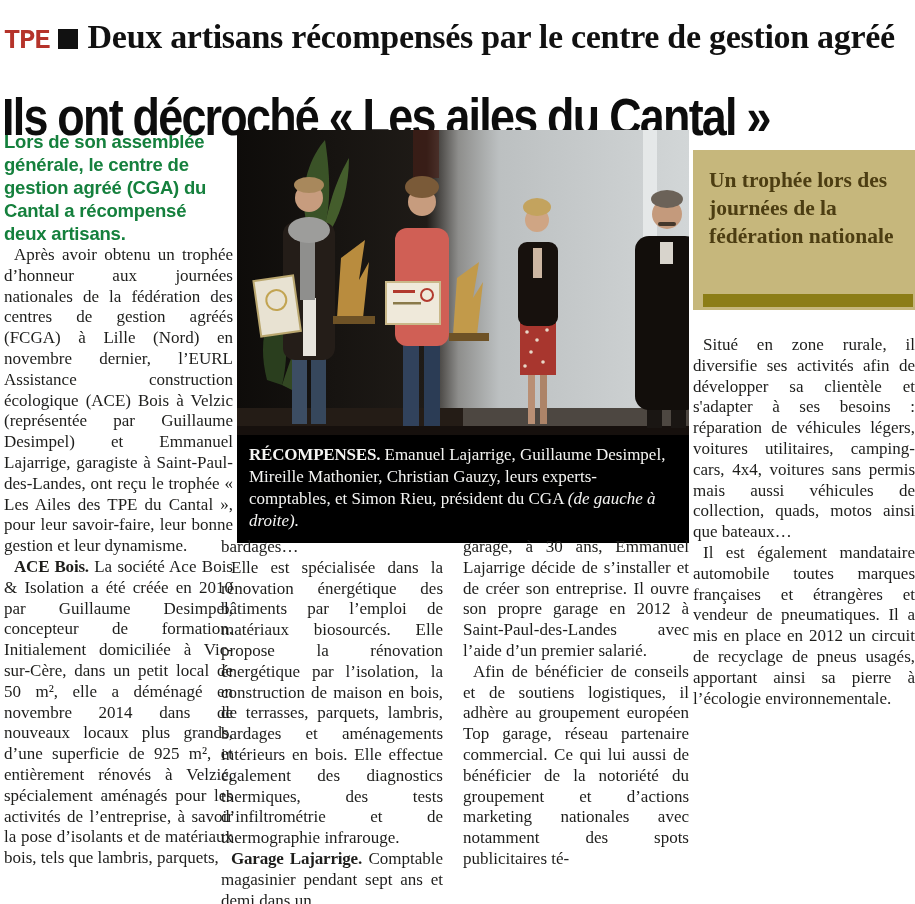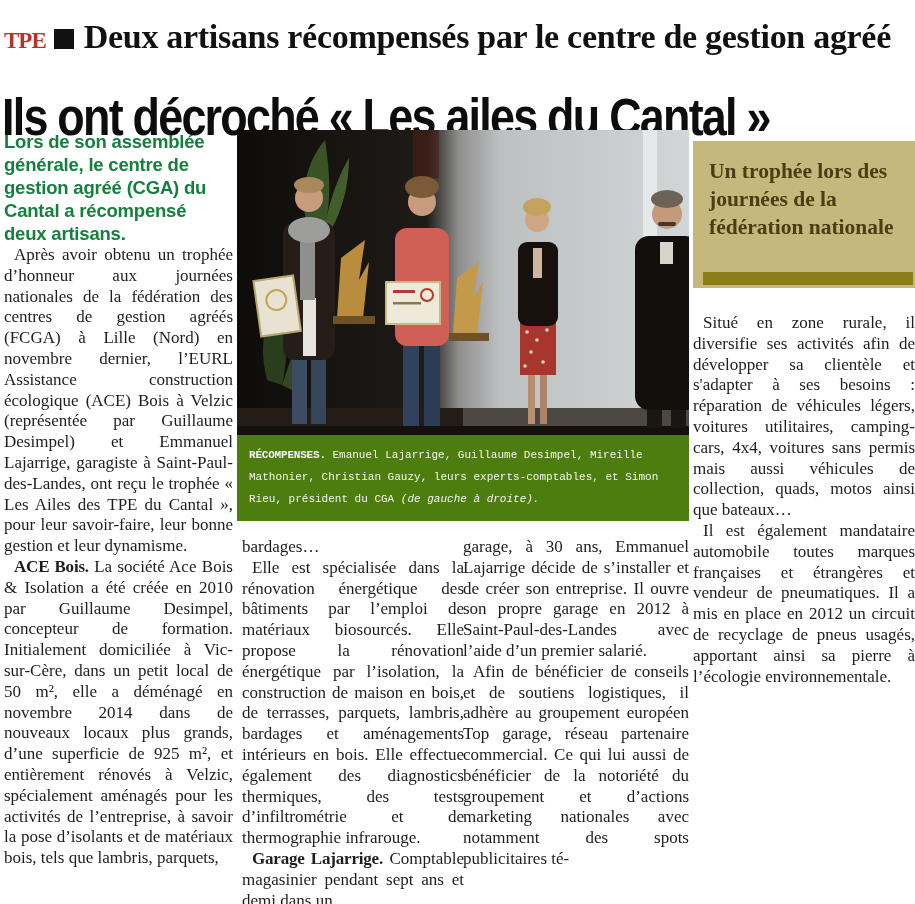--- a/index.html
+++ b/index.html
@@ -1,57 +1,57 @@
 <!DOCTYPE html>
 <html lang="fr"><head>
 <meta charset="utf-8">
 <style>
   html,body{margin:0;padding:0;background:#ffffff;}
   #page{position:relative;width:915px;height:904px;background:#fff;overflow:hidden;
         font-family:"Liberation Serif",serif;color:#1c1c1a;}
 
   
   .kicker{position:absolute;left:4px;top:18px;width:905px;white-space:nowrap;}
-  .kicker .tag{font-family:Liberation Serif, serif;font-weight:700;font-size:23px;
+  .kicker .tag{font-family:Liberation Mono, monospace;font-weight:700;font-size:27px;
                color:#b5332a;letter-spacing:-1px;}
   .kicker .sq{display:inline-block;width:20px;height:20px;background:#111;
               margin:0 10px 0 8px;vertical-align:-1px;}
   .kicker .ktext{font-family:"Liberation Serif",serif;font-weight:700;font-size:34px;
                  color:#111;letter-spacing:-0.3px;}
   .headline{position:absolute;left:2px;top:54px;width:915px;
             font-family:"Liberation Sans",sans-serif;font-weight:700;font-size:51px;
             letter-spacing:-2px;color:#0d0d0d;transform:scaleX(0.88);transform-origin:left top;
             white-space:nowrap;}
 
   
   .bodycol{position:absolute;top:130px;font-size:17px;line-height:20.8px;
            text-align:justify;color:#1d1d1b;}
   .bodycol p{margin:0;}
   .bodycol p.ind{text-indent:10px;}
   .col-left{left:4px;width:229px;height:774px;overflow:hidden;}
   .col-right{left:693px;width:222px;height:774px;overflow:hidden;}
-  .col-m1{left:242px;top:537px;width:222px;height:367px;overflow:hidden;}
+  .col-m1{left:221px;top:537px;width:222px;height:367px;overflow:hidden;}
   .col-m2{left:463px;top:537px;width:226px;height:367px;overflow:hidden;}
 
   .lead{font-family:"Liberation Sans",sans-serif;font-weight:700;font-size:18.5px;
         line-height:23px;letter-spacing:-0.2px;color:#15803d;text-align:left;}
   .plabel{font-family:Liberation Serif, serif;font-weight:700;font-size:17px;
           letter-spacing:-0.2px;}
 
   
   .photo-wrap{position:absolute;left:237px;top:130px;width:452px;}
   .photo{display:block;width:452px;height:305px;}
-  .caption{background:#4d7c0f;color:#f5f5f3;font-family:Liberation Mono, monospace;
-           font-size:11px;line-height:22px;padding:9px 12px 11px 12px;width:428px;}
+  .caption{background:#000000;color:#f5f5f3;font-family:Liberation Serif, serif;
+           font-size:17px;line-height:22px;padding:9px 12px 11px 12px;width:428px;}
   .caption .clabel{font-weight:700;letter-spacing:-0.2px;}
   .caption .cital{font-style:italic;}
 
   
-  .pullquote{position:relative;margin-top:11px;margin-bottom:25px;background:#c6b77c;
-             height:131px;padding:16px 12px 0 16px;box-sizing:content-box;}
+  .pullquote{position:relative;margin-top:20px;margin-bottom:25px;background:#c6b77c;
+             height:131px;padding:16px 12px 13px 16px;box-sizing:content-box;}
   .pullquote .pqtext{font-family:"Liberation Serif",serif;font-weight:700;font-size:21.5px;
                      line-height:28px;color:#4c3d12;text-align:left;}
   .pullquote .pqbar{position:absolute;left:10px;right:2px;bottom:3px;height:13px;
                     background:#8c7d16;}
 
   .endmark{display:inline-block;width:13px;height:13px;background:#8c7c1c;
            margin-left:6px;vertical-align:-1px;}
 </style>
 </head>
 <body>

